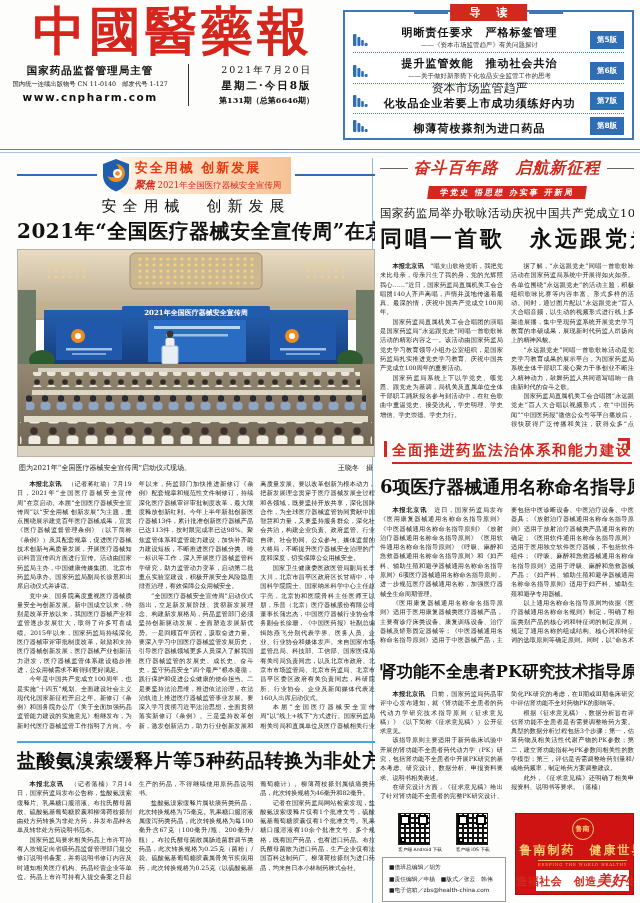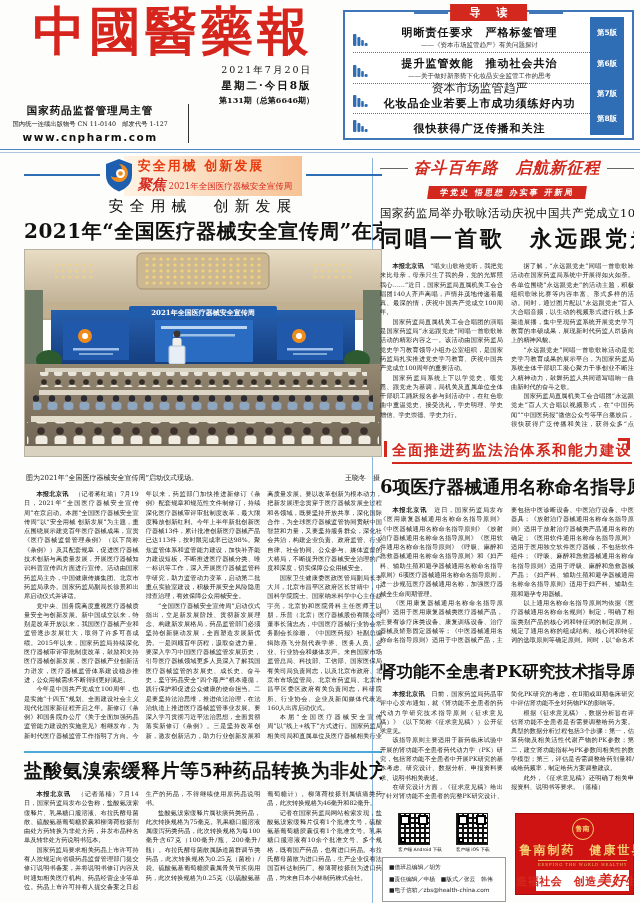--- a/index.html
+++ b/index.html
@@ -7,21 +7,21 @@
   .page {
     position:relative; width:640px; height:903px; margin:0 auto;
     background:#fdfdfb; overflow:hidden;
     font-family:"DejaVu Serif","Liberation Serif",serif; color:#111;
   }
   
   .masthead { position:absolute; left:8px; top:4px; width:330px; height:142px; text-align:center; }
   .mh-title { font-size:52px; font-weight:bold; color:#d5251d; letter-spacing:4px; line-height:1.05; white-space:nowrap; }
   .mh-pinyin { font-size:13px; font-weight:bold; color:#d5251d; letter-spacing:5px; margin-top:2px; font-family:"DejaVu Sans","Liberation Sans",sans-serif; }
   .mh-info { display:flex; margin-top:5px; align-items:stretch; }
-  .mh-info-l { flex:1.15; border-right:1px solid #333; padding-right:16px;margin-top:40px; }
+  .mh-info-l { flex:1.15; border-right:1px solid #333; padding-right:16px; }
   .mh-info-r { flex:1; padding-left:6px; }
   .mh-l1 { font-size:10.5px; font-weight:bold; letter-spacing:1px; }
   .mh-l2 { font-size:6.3px; margin-top:2px; white-space:nowrap; }
   .mh-l3 { font-size:10.5px; font-weight:bold; letter-spacing:1.5px; margin-top:2px; font-family:"DejaVu Sans","Liberation Sans",sans-serif; }
   .mh-r1 { font-size:9.5px; font-weight:normal; letter-spacing:2px; white-space:nowrap; }
   .mh-r2 { font-size:10.5px; font-weight:bold; letter-spacing:2px; margin-top:2px; }
   .mh-r3 { font-size:8px; font-weight:bold; margin-top:2px; }
   
   .digest { position:absolute; left:343px; top:10px; width:291px; height:130px; border:2px solid #3f77b8; background:#fff; padding:10px 8px 2px 8px; }
   .digest-tab { position:absolute; top:-8px; left:50%; transform:translateX(-50%); background:#d3281e; color:#fff;
@@ -29,40 +29,40 @@
   .digest-tab::before,.digest-tab::after { content:""; position:absolute; top:8px; width:34px; height:2px; background:#3f77b8; }
   .digest-tab::before { left:-36px; } .digest-tab::after { right:-36px; }
   .digest-item { display:flex; align-items:flex-end; border-bottom:1.5px dotted #3f77b8; padding:1px 0 2px 0; }
   .digest-icon { width:16px; flex:0 0 16px; margin-right:3px; }
   .digest-mid { flex:1; text-align:center; }
   .digest-kicker { font-size:12px; color:#222; }
   .digest-kicker:empty,.digest-sub:empty { display:none; }
   .digest-title { font-size:11px; font-weight:bold; letter-spacing:1px; line-height:1.25; }
   .digest-sub { font-size:6.5px; color:#333; margin-top:1px; }
   .digest-badge { flex:0 0 34px; background:#2f6eb5; color:#fff; font-size:7.5px; font-weight:bold;
-    text-align:center; padding:11px 0; margin-left:3px; margin-bottom:1px; font-family:"DejaVu Sans",sans-serif; }
+    text-align:center; padding:4px 0; margin-left:3px; margin-bottom:1px; font-family:"DejaVu Sans",sans-serif; }
   .header-rule { position:absolute; left:0; top:149px; width:640px; height:1px; background:#4d86c4; }
   .header-rule2 { position:absolute; left:0; top:152px; width:640px; height:1px; background:#a9c6e4; }
   
   .vrule { position:absolute; left:372px; top:158px; width:1px; height:745px; background:#8db4dd; }
-  .left-zone { position:absolute; left:24px; top:156px; width:358px; height:747px; overflow:hidden; }
+  .left-zone { position:absolute; left:17px; top:156px; width:358px; height:747px; overflow:hidden; }
   .right-zone { position:absolute; left:380px; top:156px; width:254px; height:747px; overflow:hidden; }
   
   .badge-row { display:flex; align-items:center; height:38px; }
   .badge-row .bline { flex:1; height:2px; background:#2e6db4; }
   .badge-box { display:flex; align-items:center; margin:0 4px; }
   .badge-strip { background:linear-gradient(90deg,#fff3e4,#f6c294); padding:2px 10px 2px 14px; margin-left:-10px; }
   .badge-t1 { font-size:13px; font-weight:bold; color:#e8380d; letter-spacing:2px; }
   .badge-t2 { font-size:8.5px; color:#d3281e; margin-top:1px; }
-  .badge-t2 b { font-style:italic; font-size:14px; }
+  .badge-t2 b { font-style:italic; font-size:10px; }
   .lead-kicker { text-align:center; font-size:15px; letter-spacing:6px; margin-top:3px; }
   .lead-headline { text-align:center; font-size:20px; font-weight:bold; letter-spacing:0.5px; line-height:1.2; margin-top:3px; white-space:nowrap; }
   .photo-wrap { margin-top:6px; border:1px solid #b9b2a2; }
   .photo-wrap svg { display:block; }
-  .photo-caption { display:flex; justify-content:space-between; font-size:7px; color:#222; margin-top:16px; padding:0 2px; }
+  .photo-caption { display:flex; justify-content:space-between; font-size:7px; color:#222; margin-top:6px; padding:0 2px; }
   .body-cols { text-align:justify; font-size:6.2px; line-height:1.5; color:#1a1a1a; }
   .body-cols p { text-indent:2em; }
   .body-cols .dateline { font-weight:bold; }
   .lead-body { margin-top:6px; height:256px; column-count:3; column-gap:7px; overflow:hidden; }
   .cyan-rule { height:2px; background:#49a8d8; margin:6px 0 5px 0; }
   .otc-headline { text-align:center; font-size:19px; font-weight:bold; letter-spacing:0.5px; margin:2px 0 5px 0; white-space:nowrap; }
   .otc-body { column-count:3; column-gap:7px; height:130px; overflow:hidden; }
   
   .banner { display:flex; align-items:center; margin-top:2px; }
   .banner .hline { flex:1; height:1px; background:#666; }
@@ -186,21 +186,21 @@
       <div class="digest-icon">
         <svg width="15" height="14" viewBox="0 0 15 14">
             <rect x="0" y="2" width="3.4" height="12" rx="1" fill="#2f6eb5"></rect>
             <rect x="4.4" y="5" width="3" height="9" rx="1" fill="#2f6eb5"></rect>
             <rect x="8.2" y="8" width="2.6" height="6" rx="1" fill="#2f6eb5"></rect>
             <rect x="11.6" y="11" width="3" height="3" rx="1" fill="#2f6eb5"></rect>
           </svg>
       </div>
       <div class="digest-mid">
 
-        <div class="digest-title">很快获得广泛传播和关注</div>
+        <div class="digest-title">柳薄荷桉搽剂为进口药品</div>
 
       </div>
       <div class="digest-badge">第8版</div>
     </div>
   </div>
 
   <div class="header-rule"></div>
   <div class="header-rule2"></div>
   <div class="vrule"></div>
 

